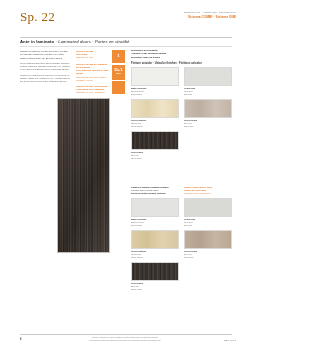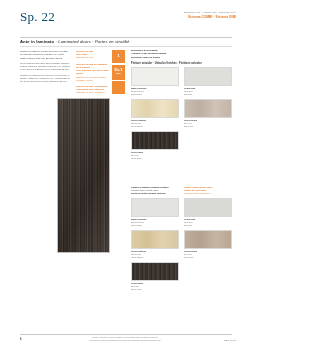--- a/index.html
+++ b/index.html
@@ -9,21 +9,21 @@
     font-family: "Liberation Sans", sans-serif;
     overflow: hidden;
   }
   .page { position: relative; width: 250px; height: 348px; background: #fff; }
 
   
   .hdr { position: absolute; left: 0; top: 0; width: 250px; height: 34px; }
   .hdr-title {
     position: absolute; left: 20px; top: 9px;
     font-family: "Liberation Serif", serif;
-    font-size: 13px; letter-spacing: .3px; color: #0c4a6e;
+    font-size: 13px; letter-spacing: .3px; color: #a16207;
   }
   .hdr-right { position: absolute; right: 14px; top: 11px; text-align: right; }
   .hdr-avail {
     font-size: 2.3px; color: #7b7b7b; letter-spacing: .05px;
     line-height: 1.45; white-space: nowrap;
   }
   .hdr-sys {
     font-size: 3.1px; font-weight: bold; color: #e1731d;
     letter-spacing: .1px; margin-top: 1px; white-space: nowrap;
   }

